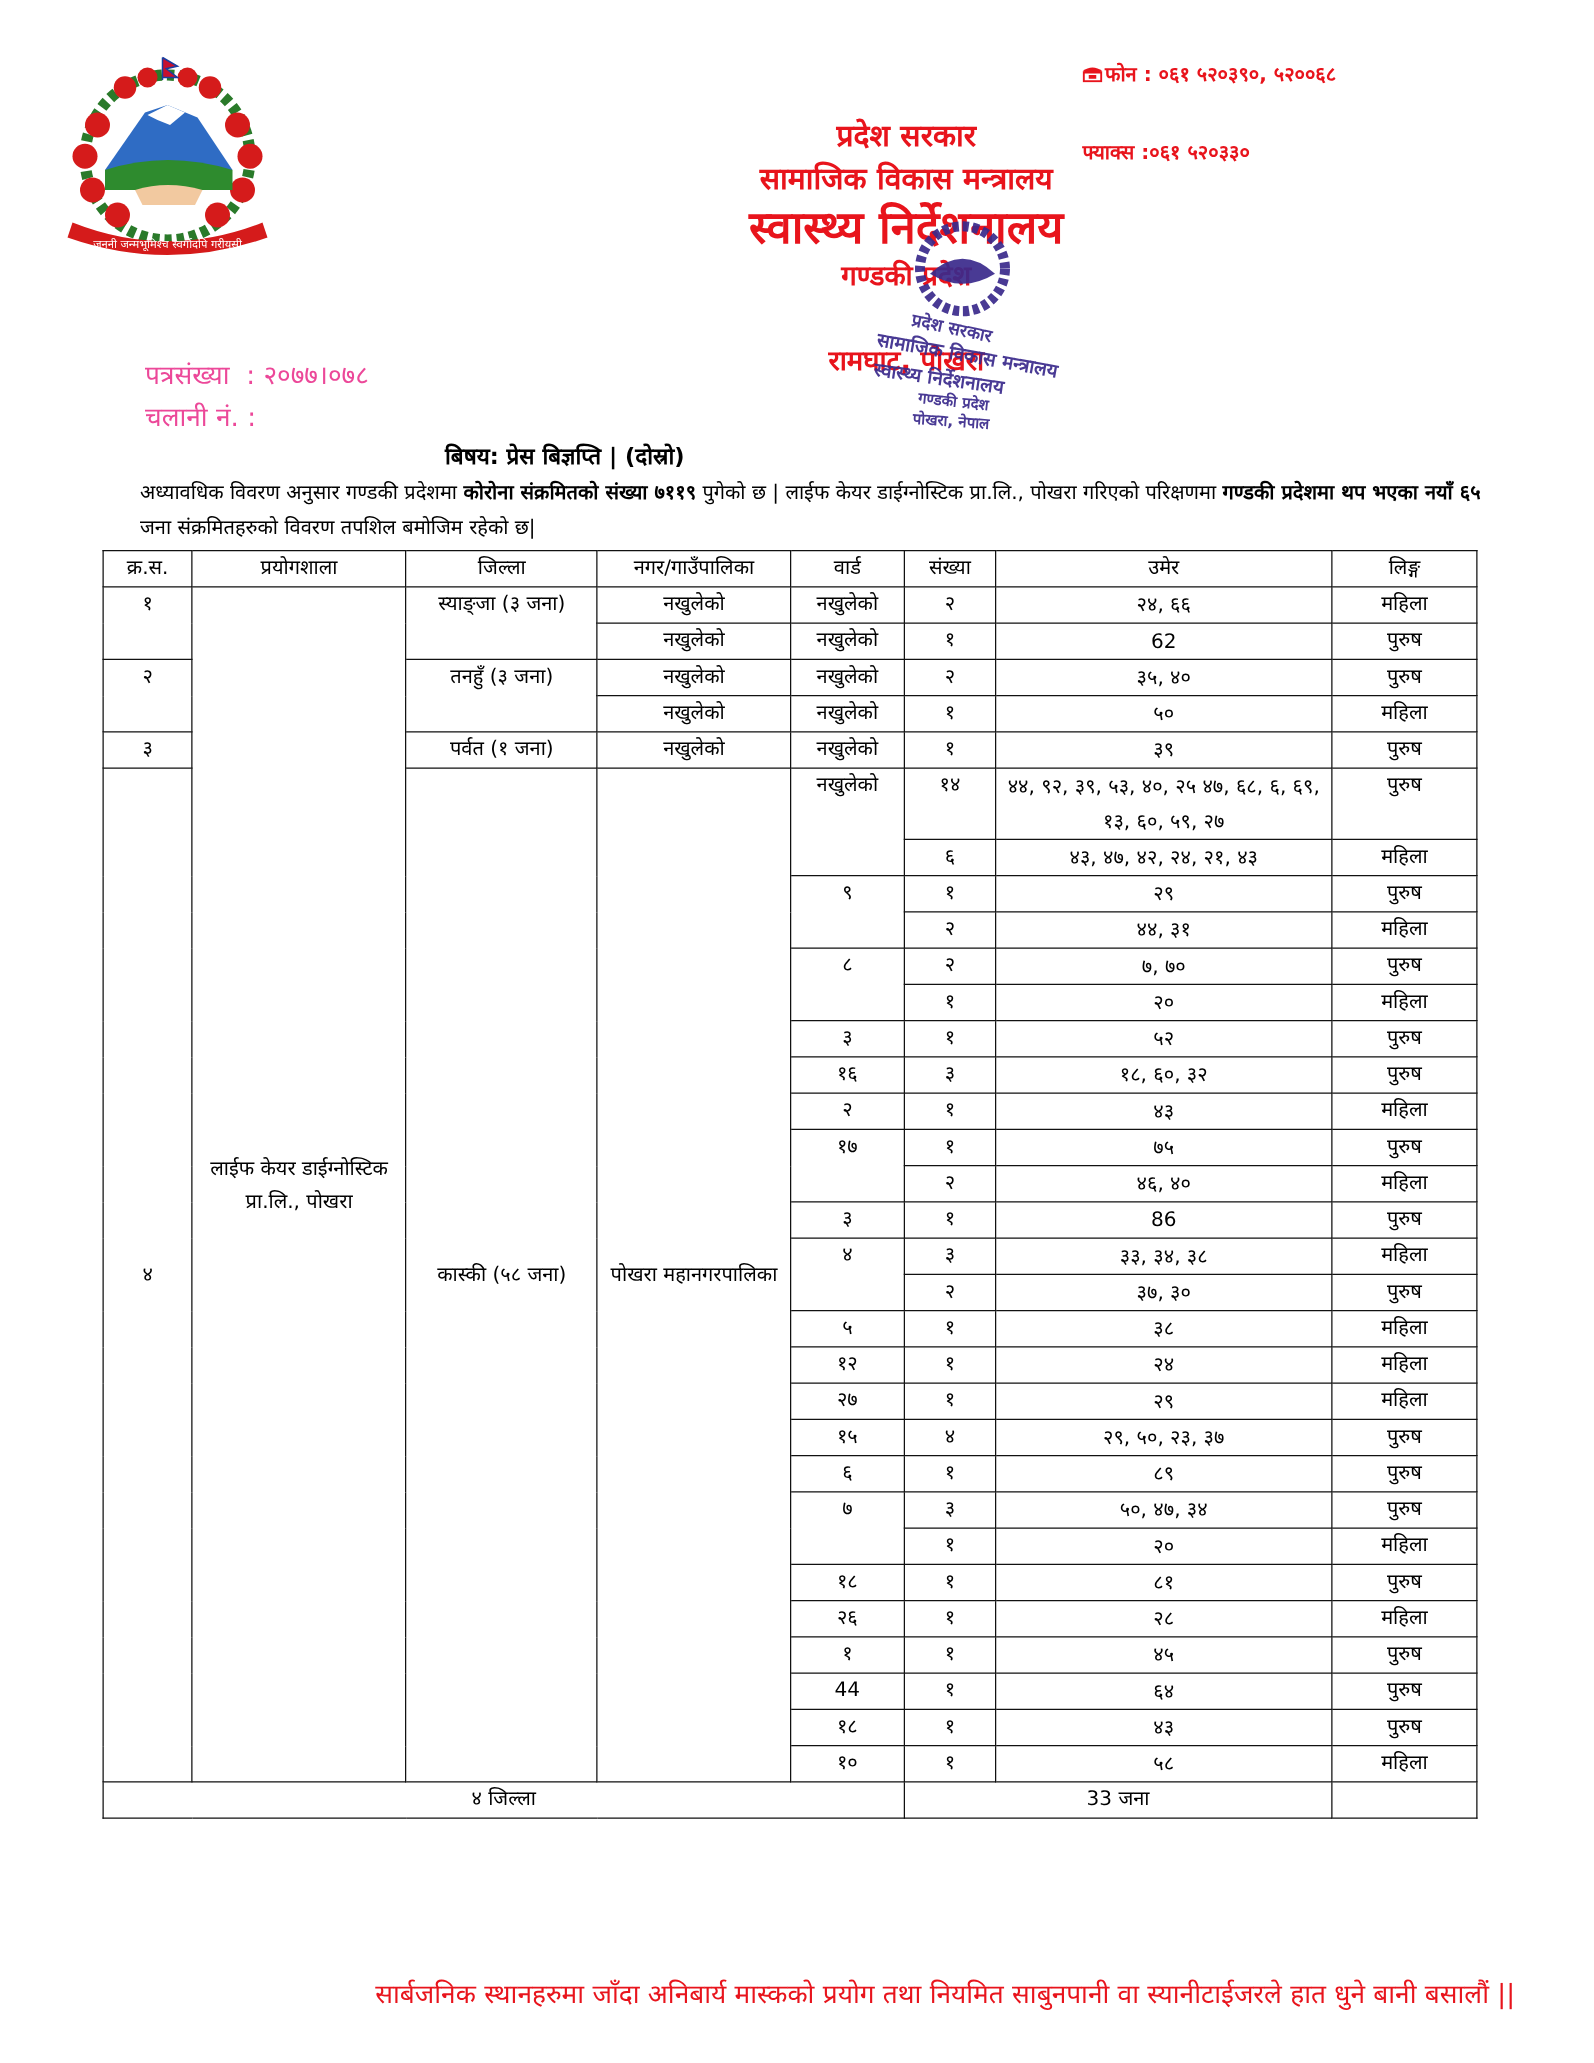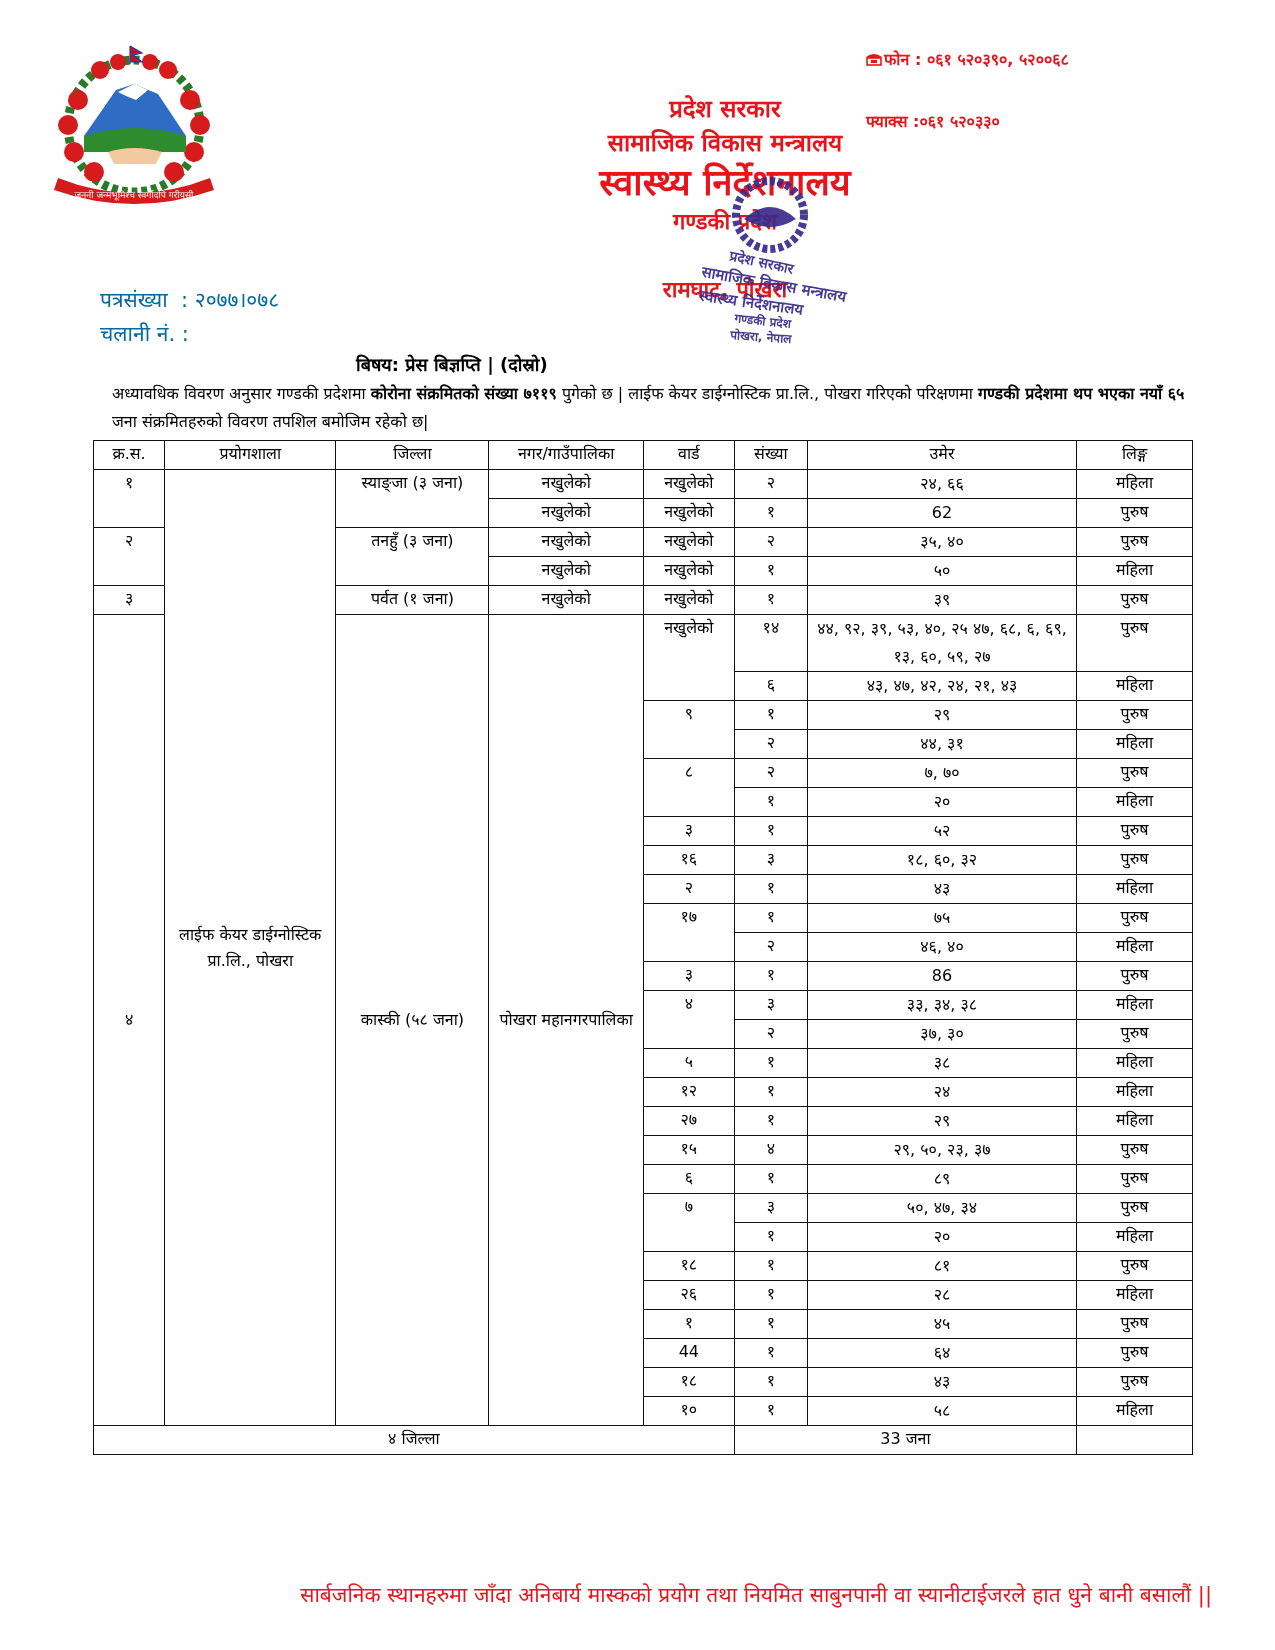--- a/index.html
+++ b/index.html
@@ -9,25 +9,25 @@
   .contact .row { white-space:nowrap;margin-top:38px; }
   .phone-icon { display:inline-block; width:16px; height:14px; vertical-align:-1px; margin-right:2px; }
   .emblem { position:absolute; left:38px; top:40px; width:192px; height:172px; }
   .header { position:absolute; left:560px; top:92px; width:330px; text-align:center; color:#e8141c; font-weight:bold; }
   .header .l1 { font-size:24px; line-height:34px; }
   .header .l2 { font-size:24px; line-height:34px; }
   .header .l3 { font-size:36px; line-height:46px; }
   .header .l4 { font-size:22px; line-height:32px; }
   .header .l5 { font-size:22px; line-height:32px;margin-top:36px; }
   .stamp { position:absolute; left:660px; top:175px; width:200px; height:170px; opacity:0.92; }
-  .refs { position:absolute; left:100px; top:283px; color:#0369a1; font-size:21px; line-height:34px; }
+  .refs { position:absolute; left:116px; top:283px; color:#ec4899; font-size:21px; line-height:34px; }
   .subject { position:absolute; left:356px; top:352px; font-size:18px; font-weight:bold; white-space:nowrap; }
   .para { position:absolute; left:112px; top:380px; width:1100px; font-size:16px; line-height:28px; }
   .para b { font-weight:bold; }
-  table.data { position:absolute; left:93px; top:440px; width:1100px; border-collapse:collapse; font-size:16px; }
+  table.data { position:absolute; left:82px; top:440px; width:1100px; border-collapse:collapse; font-size:16px; }
   table.data th, table.data td { border:1.5px solid #111; text-align:center; padding:0 4px; height:28px; font-weight:normal; vertical-align:top; line-height:26px; }
   table.data td.mid { vertical-align:middle; }
   table.data td.age { line-height:28px;margin-left:27px; }
   .footer { position:absolute; left:112px; top:1580px; width:1100px; color:#e8141c; font-size:21px; white-space:nowrap;text-align:right; }
 </style>
 </head>
 <body>
 
 <div class="contact">
   <div class="row">

